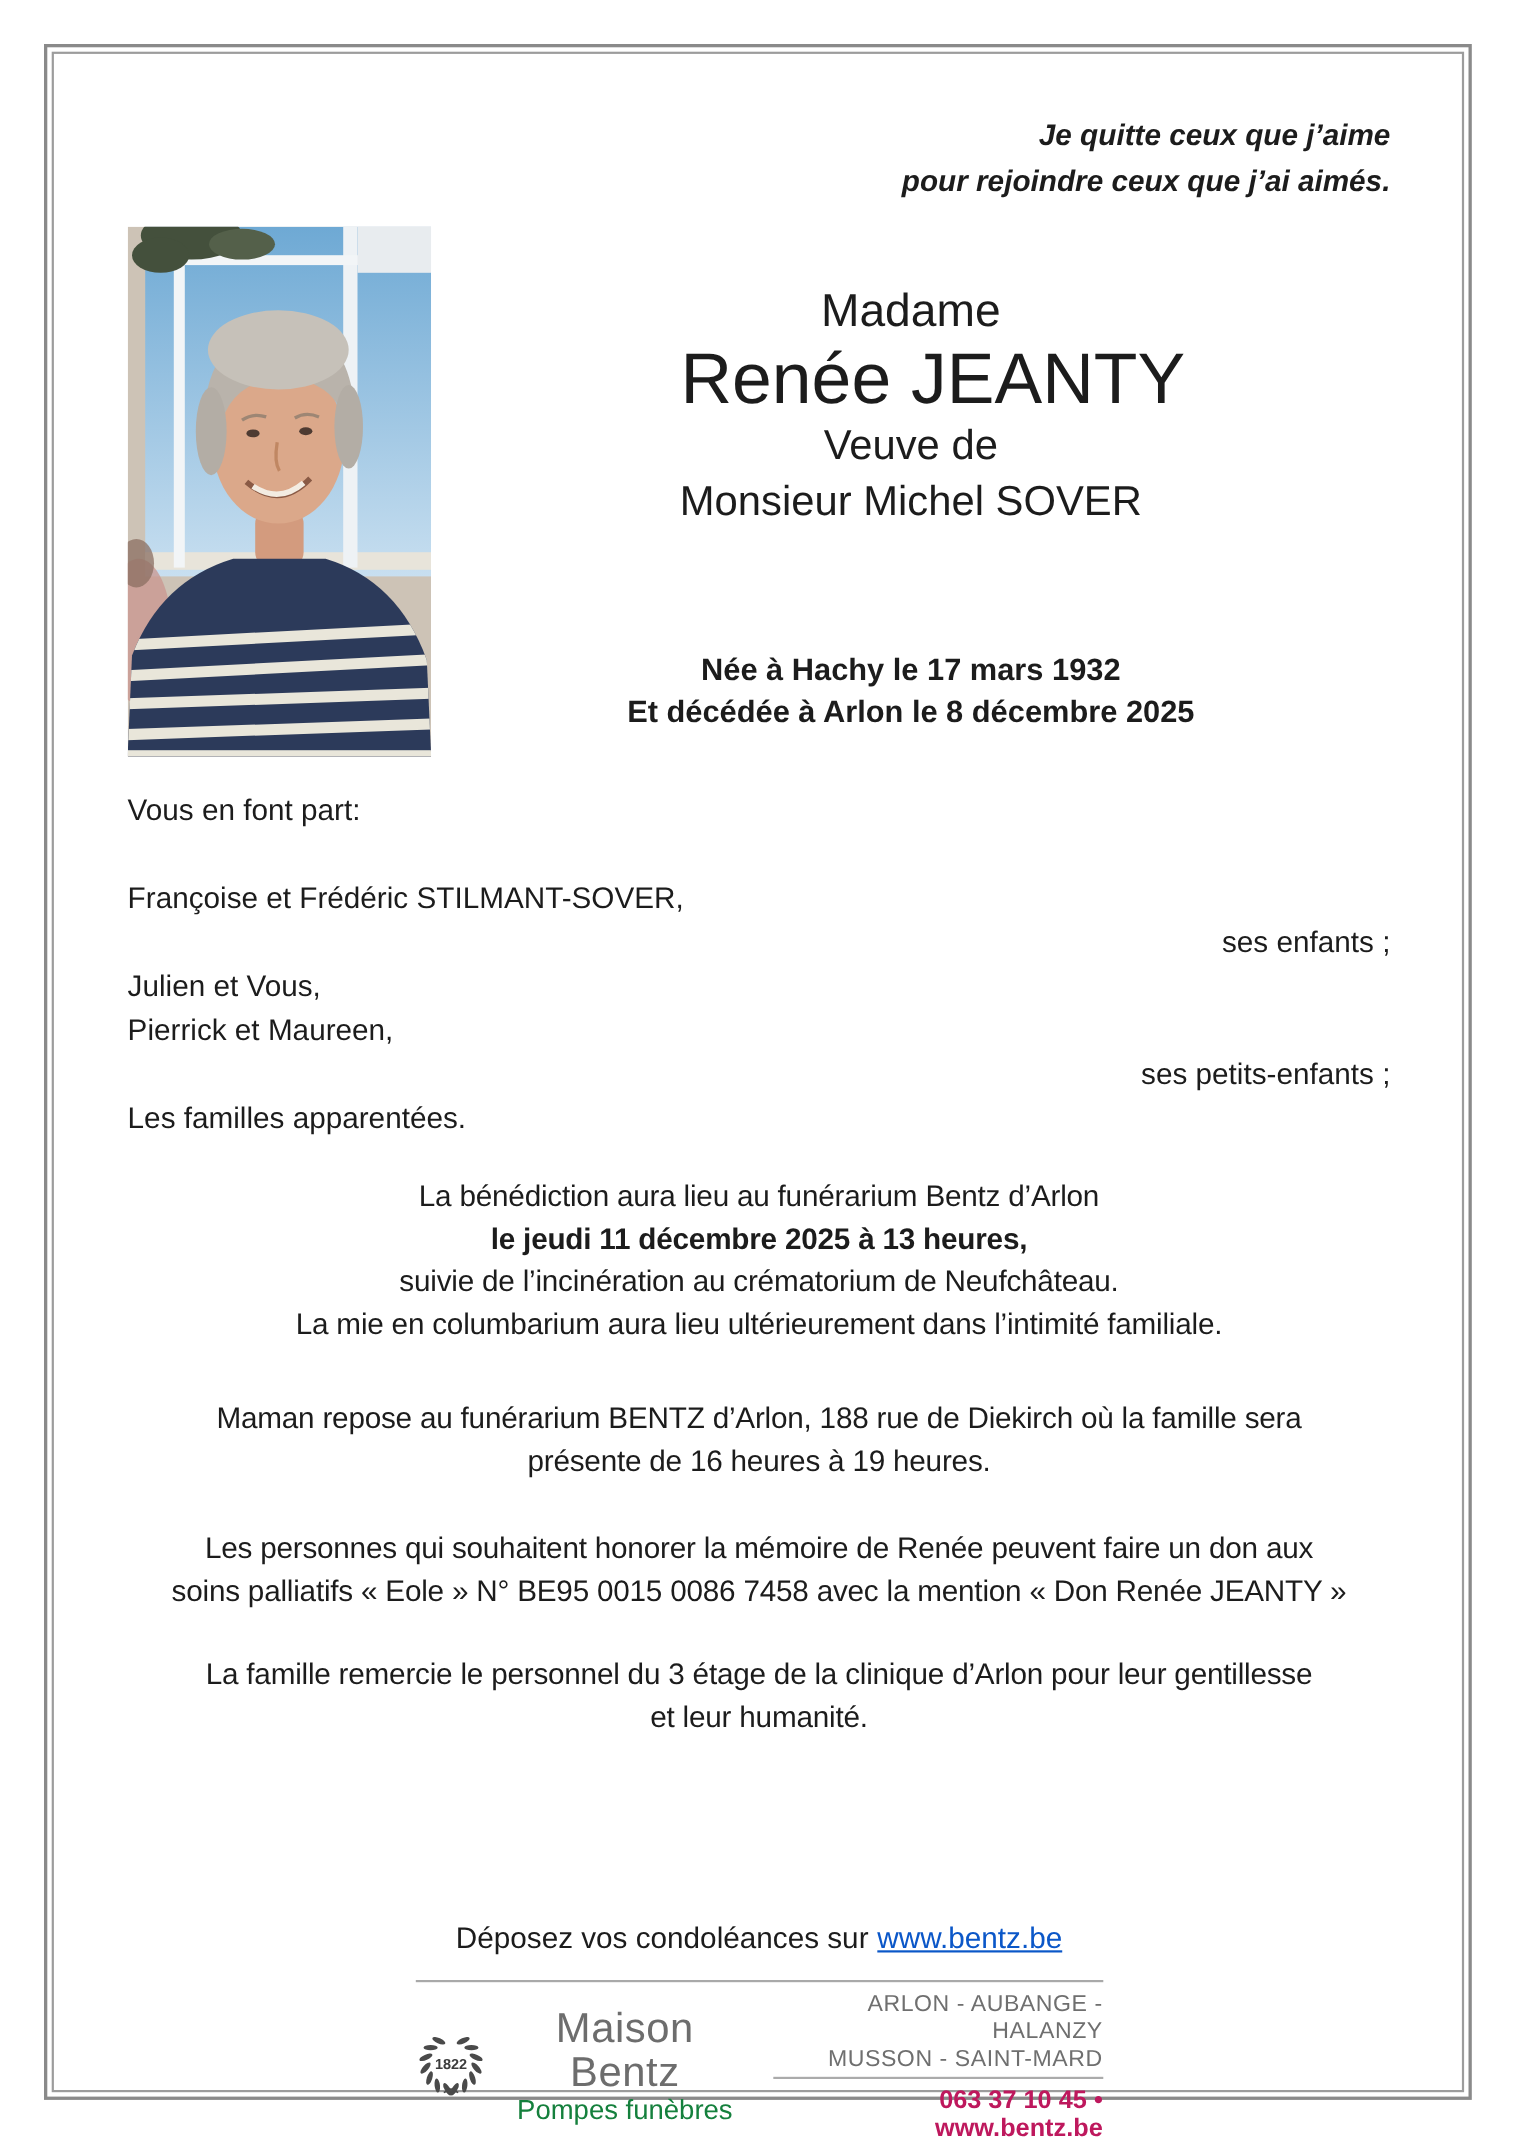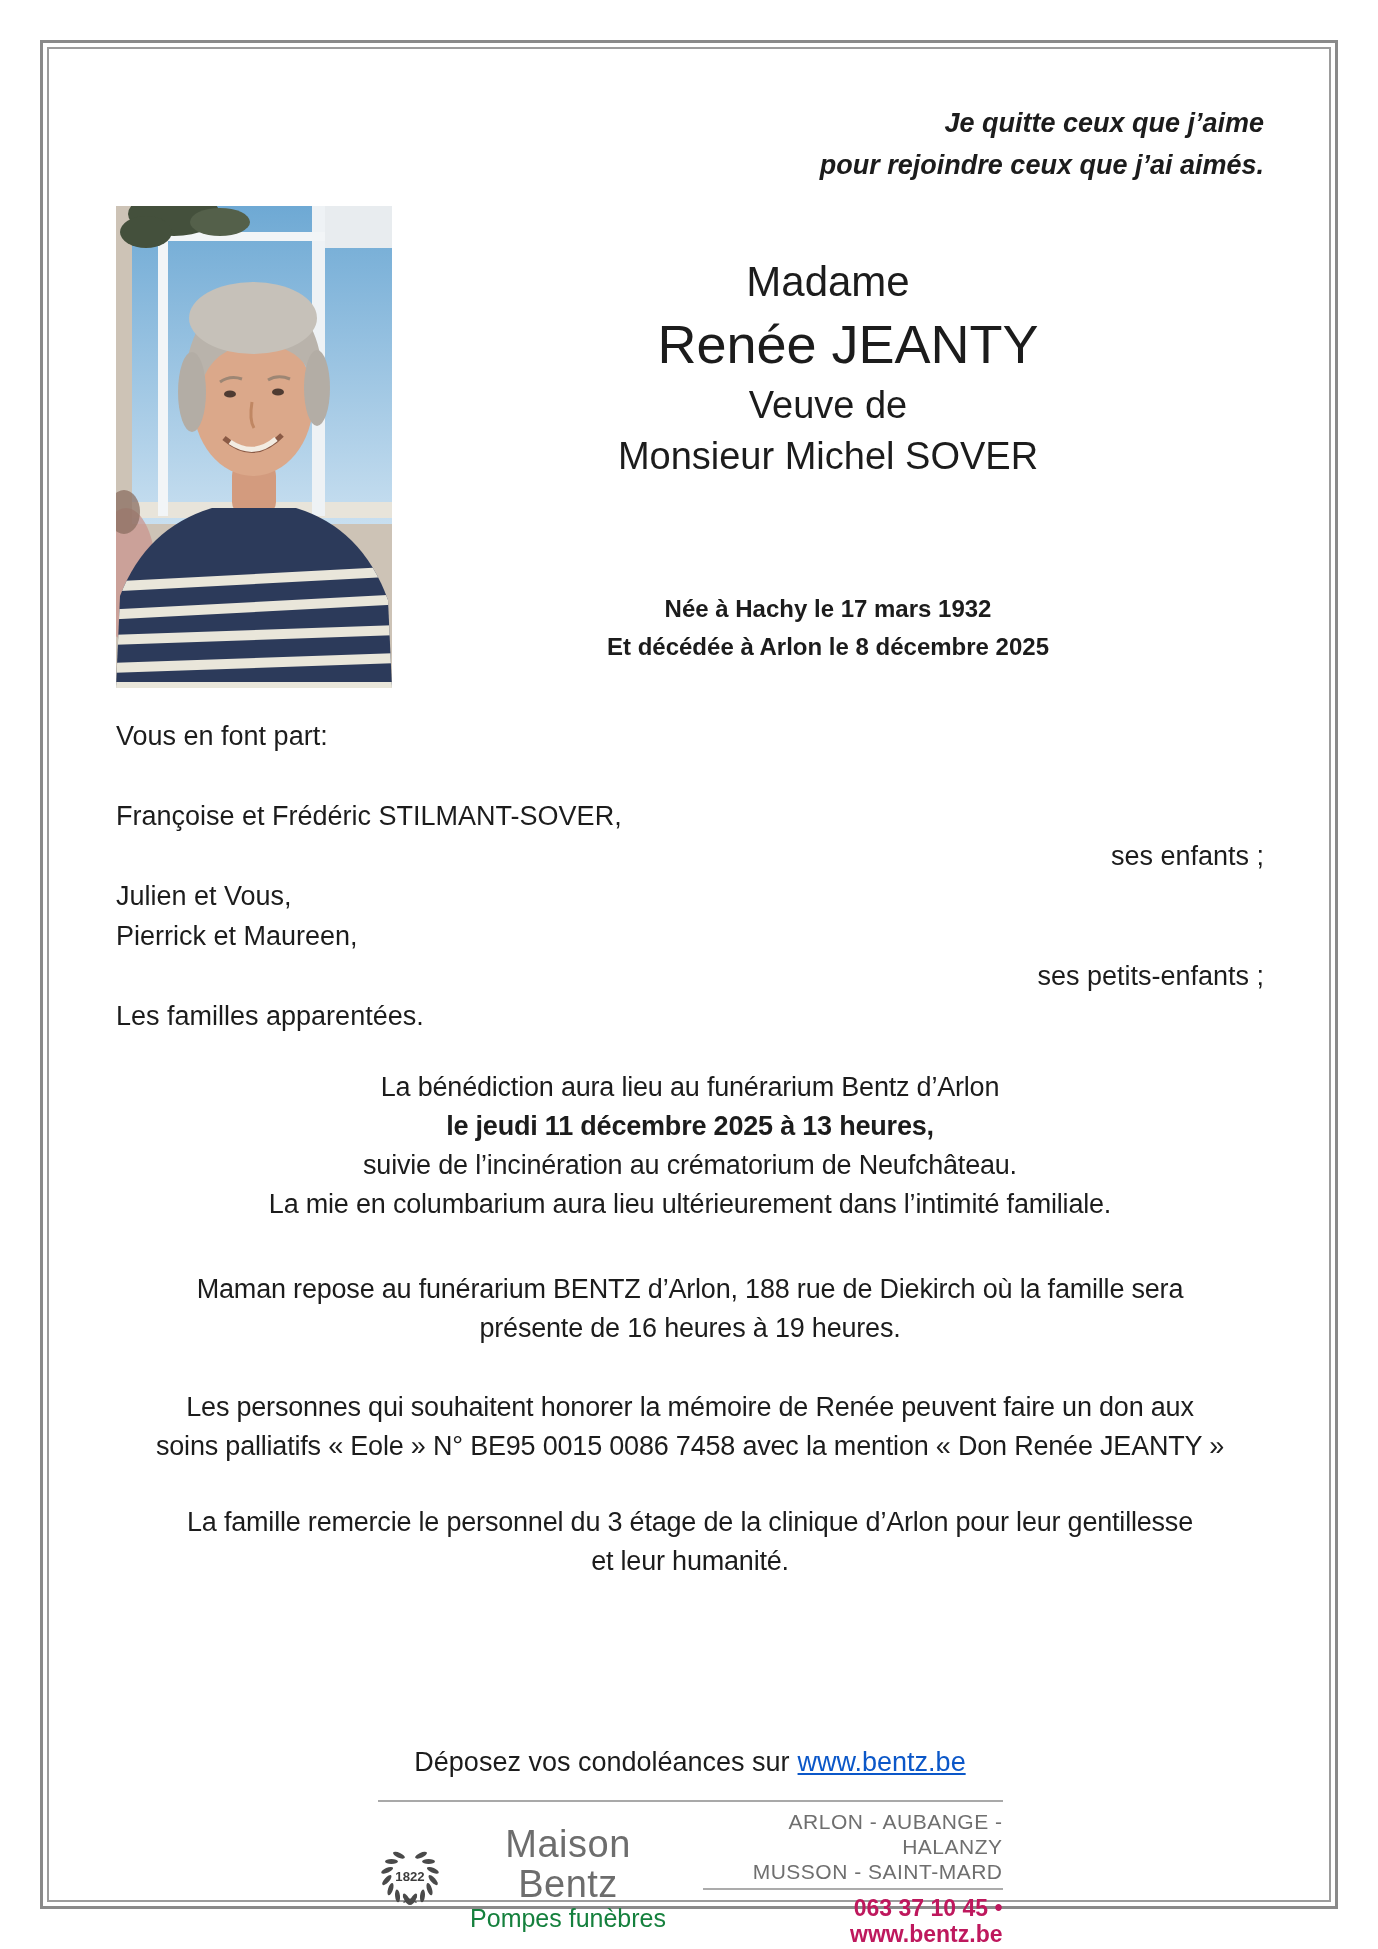--- a/index.html
+++ b/index.html
@@ -30,23 +30,23 @@
     margin-top:52px;
     text-align:right;
     font-style:italic;font-weight:bold;
     font-size:27px;line-height:42px;
   }
   
   .hero{display:flex;margin-top:20px;height:482px;}
   .photo{width:276px;height:482px;flex:0 0 276px;overflow:hidden;}
   .hero-text{flex:1;text-align:center;padding-top:50px;}
   .madame{font-size:42px;line-height:52px;}
-  .name{font-size:54px;line-height:72px;padding-left:40px;}
+  .name{font-size:65px;line-height:72px;padding-left:40px;}
   .veuve,.spouse{font-size:38px;line-height:51px;}
-  .dates{margin-top:108px;font-size:24px;font-weight:600;line-height:38px;}
+  .dates{margin-top:108px;font-size:28px;font-weight:600;line-height:38px;}
   
   .fam-intro{margin-top:28px;font-size:27px;line-height:40px;}
   .fam-lines{margin-top:40px;font-size:27px;line-height:40px;}
   .fam-lines .r{text-align:right;}
   
   .para{
     text-align:center;font-size:27px;line-height:39px;letter-spacing:-0.2px;
   }
   .para.ceremony{margin-top:32px;}
   .para.visitation{margin-top:46px;}

